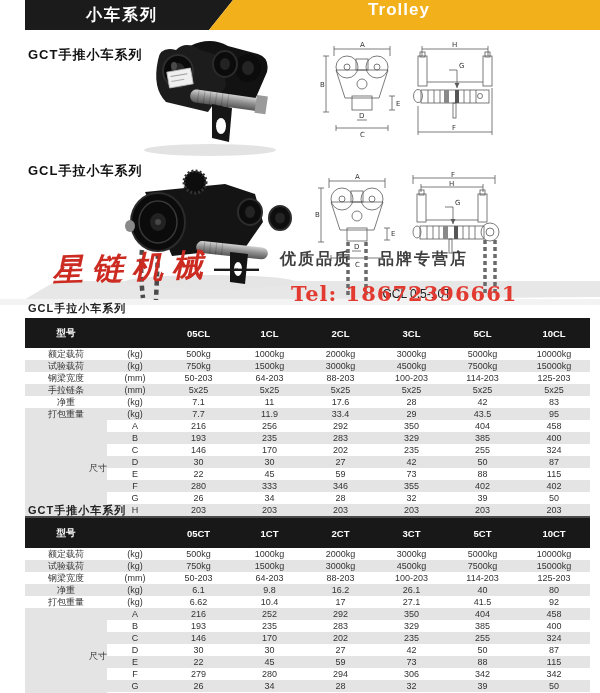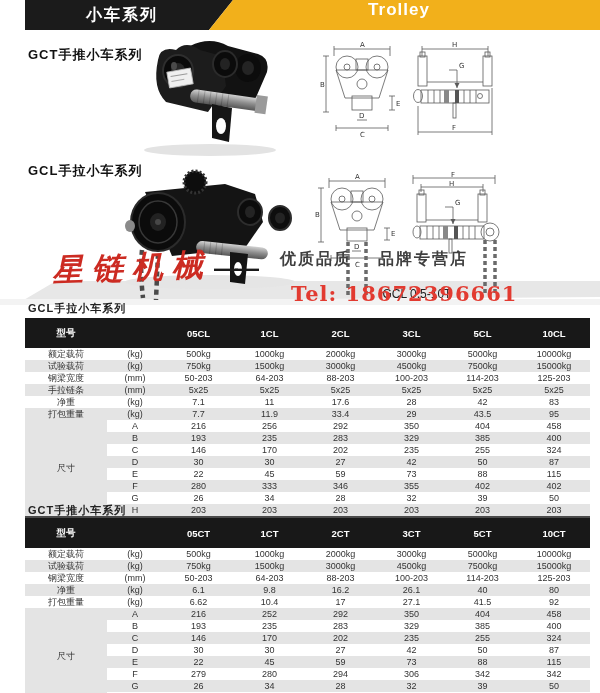--- a/index.html
+++ b/index.html
@@ -35,21 +35,21 @@
   .slogans .gap{display:inline-block;width:26px;}
   .tel{position:absolute;left:243px;top:281px;font-family:"DejaVu Serif","Liberation Serif",serif;
        font-size:21px;font-weight:bold;color:#e23a30;letter-spacing:1px;margin-left:48px;}
   
   .table-title{position:absolute;left:28px;font-size:11px;font-weight:bold;color:#222;letter-spacing:1px;}
   table.spec{position:absolute;left:25px;width:565px;border-collapse:collapse;table-layout:fixed;
              border-bottom:2px solid #4a4a4a;}
   table.spec th{background:#181818;color:#fff;font-size:9.5px;font-weight:bold;height:14px;padding:8px;text-align:center;}
   table.spec td{height:12px;line-height:12px;font-size:9px;color:#333;text-align:center;padding:0;white-space:nowrap;}
   table.spec tr.alt td{background:#e4e4e4;}
-  table.spec td.dimcell{background:#e4e4e4;}
+  table.spec td.dimcell{background:#e4e4e4;text-align:right;}
   #t1{top:318px;} #t2{top:518px;}
   #t1-title{top:301px;} #t2-title{top:503px;}
 </style>
 </head>
 <body>
 
 <div id="page">
 
   <div class="hdr-black">
     <span>小车系列</span>

